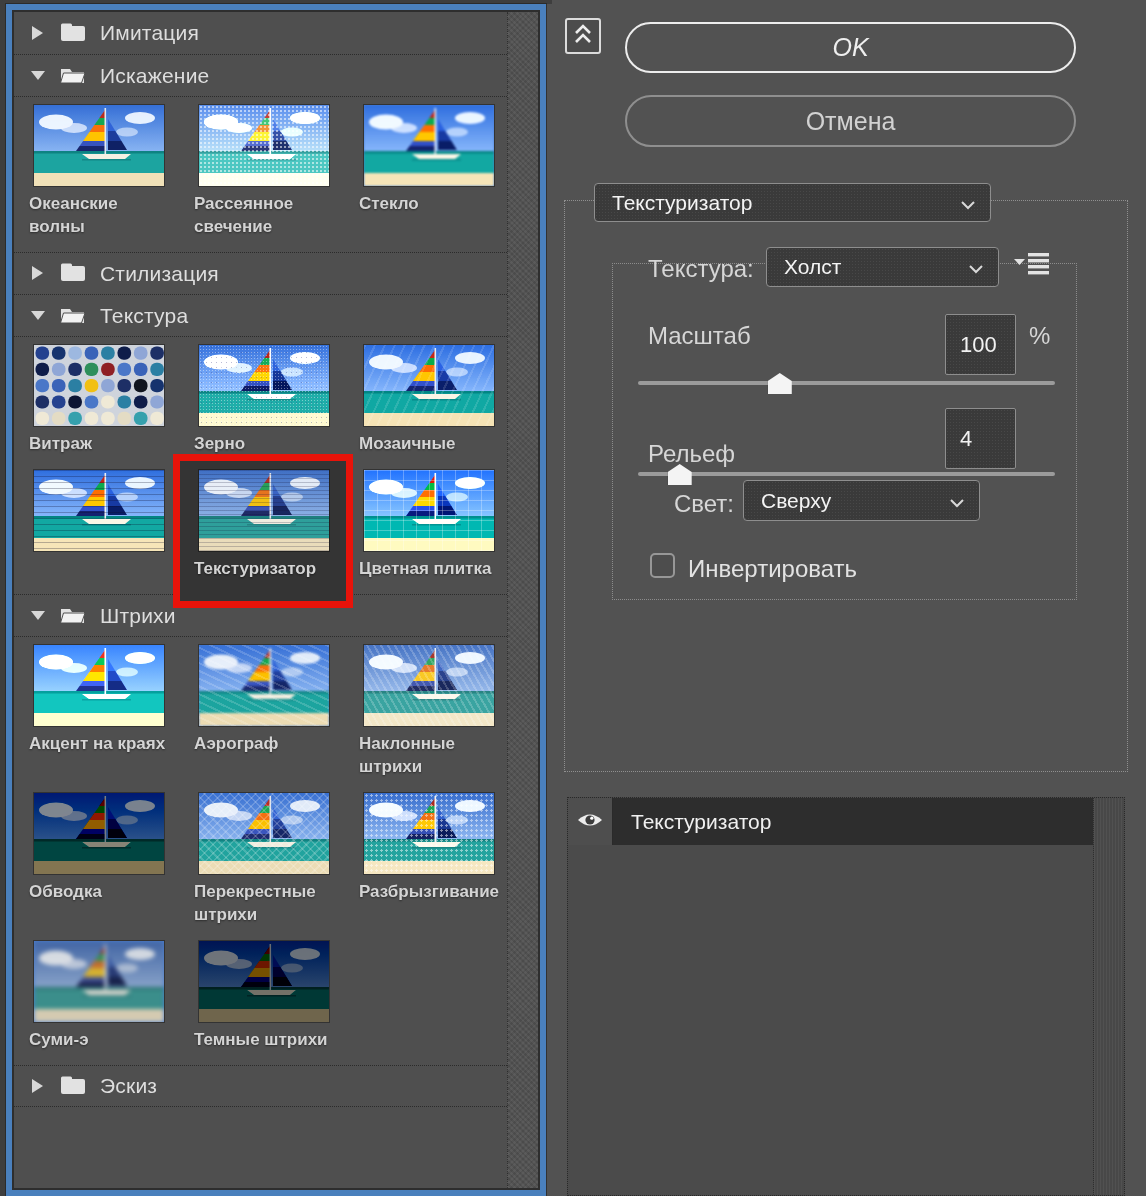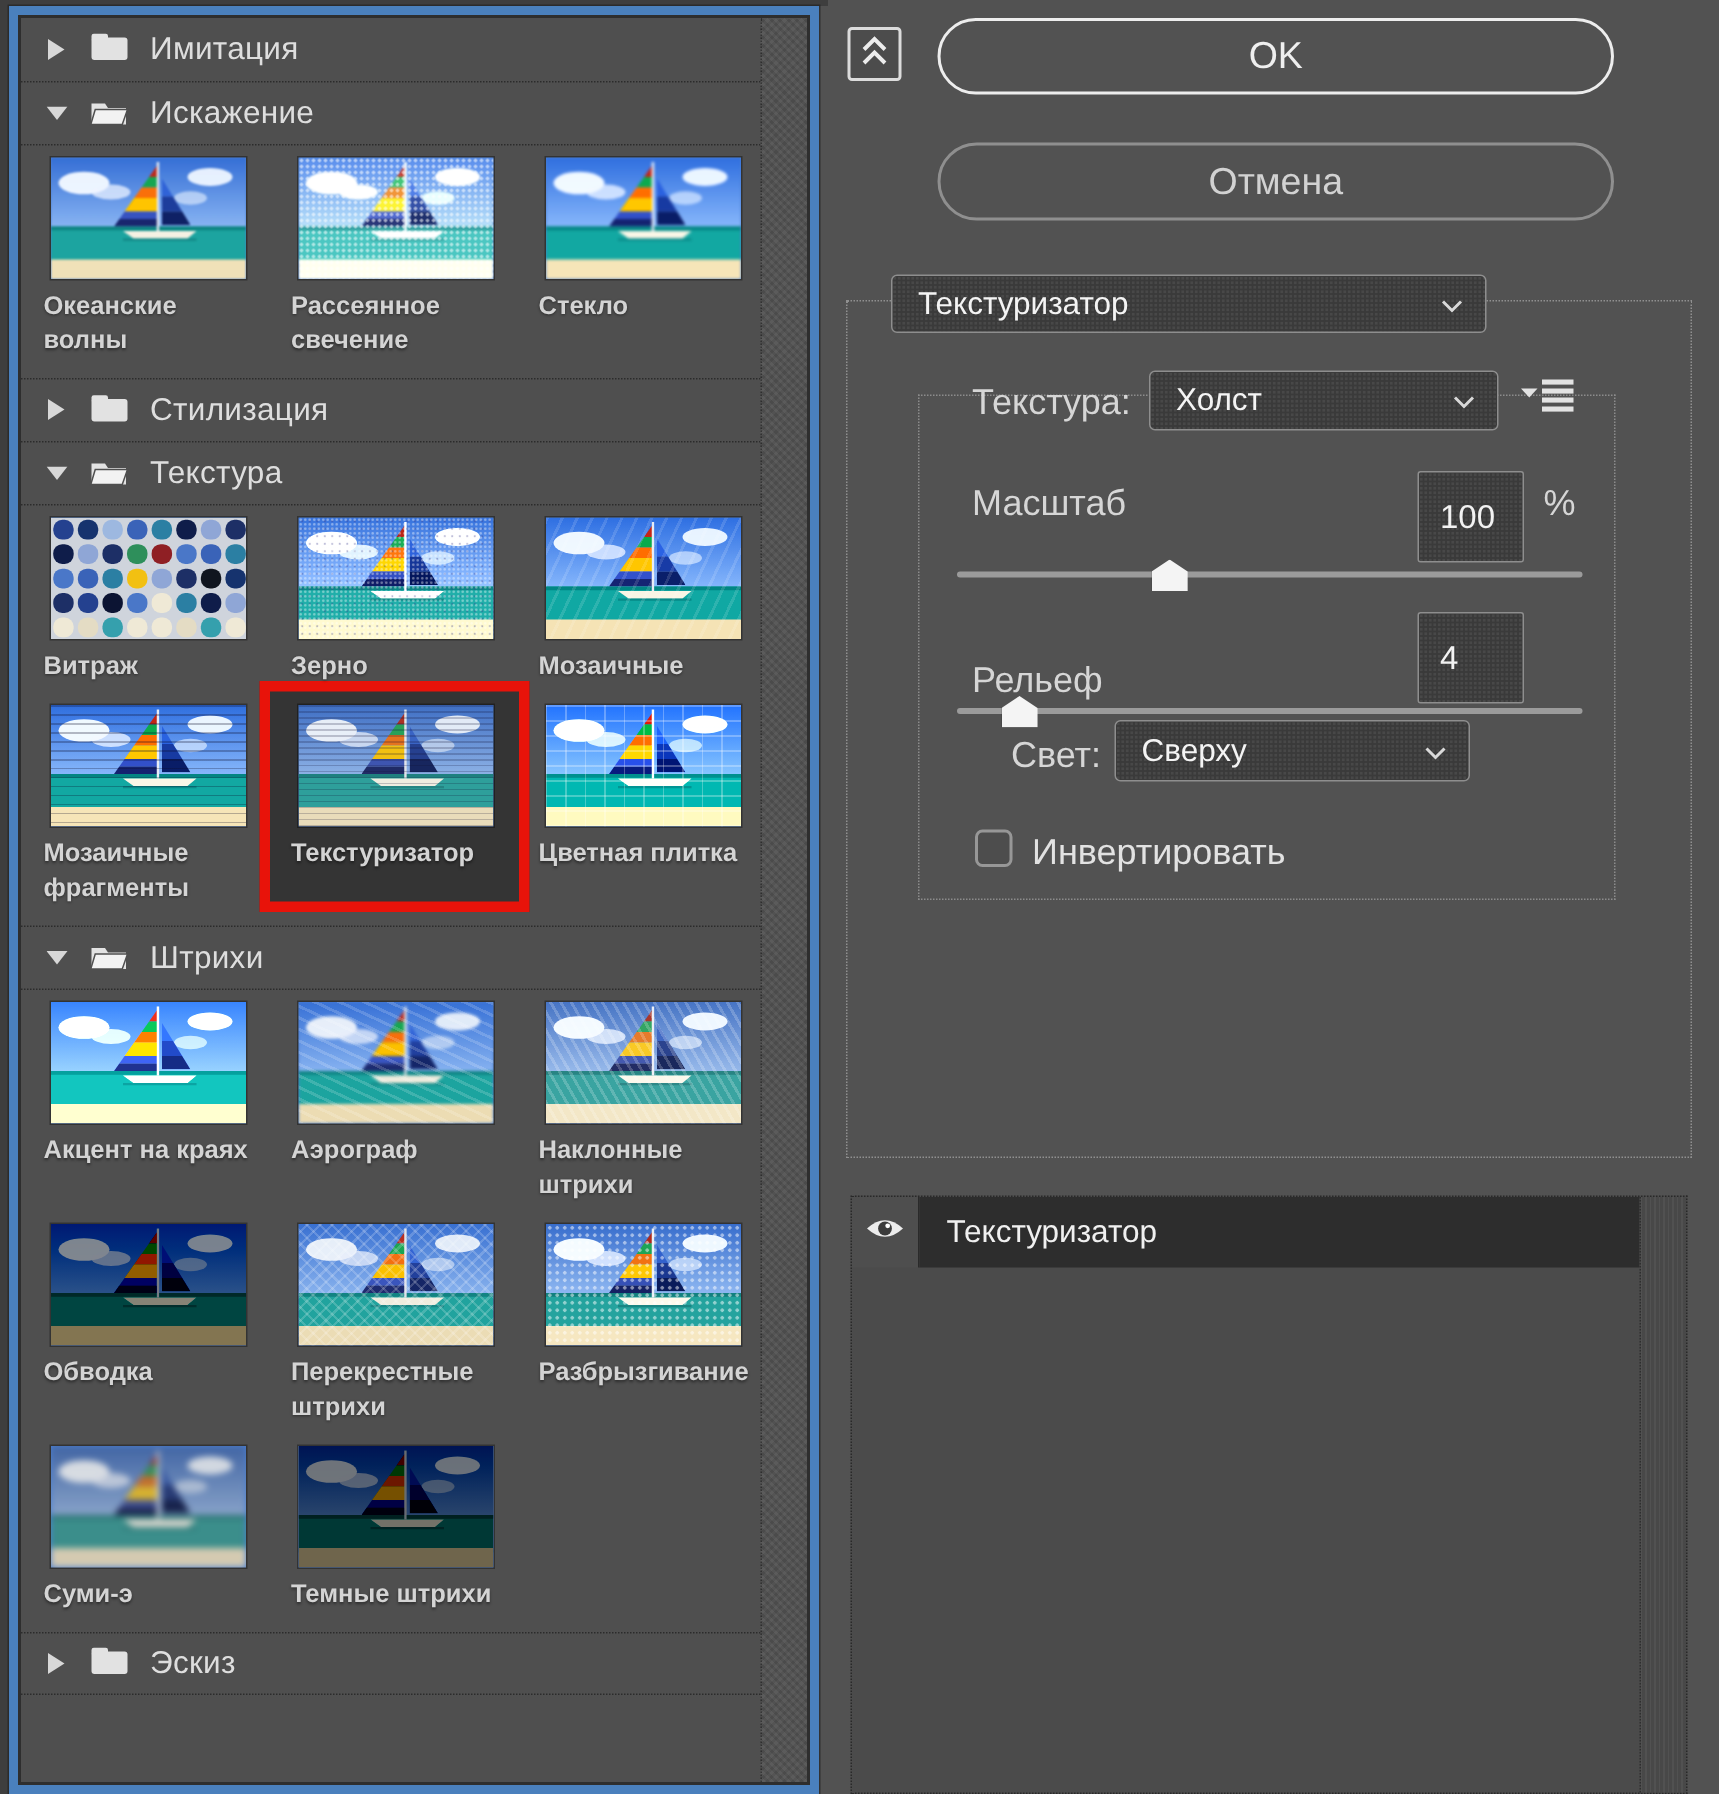--- a/index.html
+++ b/index.html
@@ -70,21 +70,21 @@
   .v-spatter::after { background-image:radial-gradient(rgba(255,255,255,.5) 1px, transparent 1.3px); background-size:5px 5px; }
   .v-sumie svg      { filter:blur(2px) brightness(.92) saturate(.8); }
   .v-darkstrokes svg{ filter:brightness(.5) contrast(1.5); }
 
   
   .collapse-btn { position:absolute; left:565px; top:18px; width:36px; height:36px;
     border:2px solid #dcdcdc; border-radius:3px; background:rgba(0,0,0,.07);
     display:flex; align-items:center; justify-content:center; }
   .pill-btn { position:absolute; left:625px; width:451px; height:51px; border-radius:27px;
     display:flex; align-items:center; justify-content:center; font-size:25px; background:transparent; }
-  .btn-ok { top:12px; border:2.5px solid #ededed; color:#efefef; }
+  .btn-ok { top:22px; border:2.5px solid #ededed; color:#efefef;font-style:italic; }
   .btn-cancel { top:95px; height:52px; border:2px solid #8f8f8f; color:#d2d2d2; }
 
   .group-outer { position:absolute; left:564px; top:200px; width:564px; height:572px;
     border:1px dotted rgba(165,165,165,.75); }
   .group-inner { position:absolute; left:612px; top:263px; width:465px; height:337px;
     border:1px dotted rgba(165,165,165,.7); }
 
   .dither { background-color:#3a3a3a;
     background-image:radial-gradient(rgba(255,255,255,.07) 1px, transparent 1px);
     background-size:3px 3px; }
@@ -423,21 +423,20 @@
                   <g clip-path="url(#csailR)">
                     <rect x="74" y="14" width="19" height="12" fill="#3a64c4"></rect>
                     <rect x="74" y="26" width="19" height="10" fill="#26408f"></rect>
                     <rect x="74" y="36" width="19" height="9" fill="#17265e"></rect>
                   </g>
                   <rect x="70.5" y="3" width="1.6" height="46" fill="#dfe3ea"></rect>
                   <path d="M48 49 L97 49 L91 54 L55 54 Z" fill="#efece0"></path>
                   <rect x="48" y="54" width="49" height="1.5" fill="#1a6a6c" opacity=".5"></rect>
                 </svg>
               </div>
-              <div class="tlabel">Мозаичные фрагменты</div>
             </div>
             <div class="cell selected">
               <div class="selbox"></div>
               <div class="thumb v-texturizer">
                 <svg viewBox="0 0 130 81" width="130" height="81">
                   <rect width="130" height="48" fill="url(#gsky)"></rect>
                   <ellipse cx="22" cy="17" rx="17" ry="7.5" fill="#f4f7fb" opacity=".92"></ellipse>
                   <ellipse cx="40" cy="23" rx="13" ry="5" fill="#e8eef8" opacity=".75"></ellipse>
                   <ellipse cx="106" cy="13" rx="15" ry="6" fill="#f2f6fb" opacity=".9"></ellipse>
                   <ellipse cx="93" cy="27" rx="11" ry="4.5" fill="#e4ecf7" opacity=".6"></ellipse>

